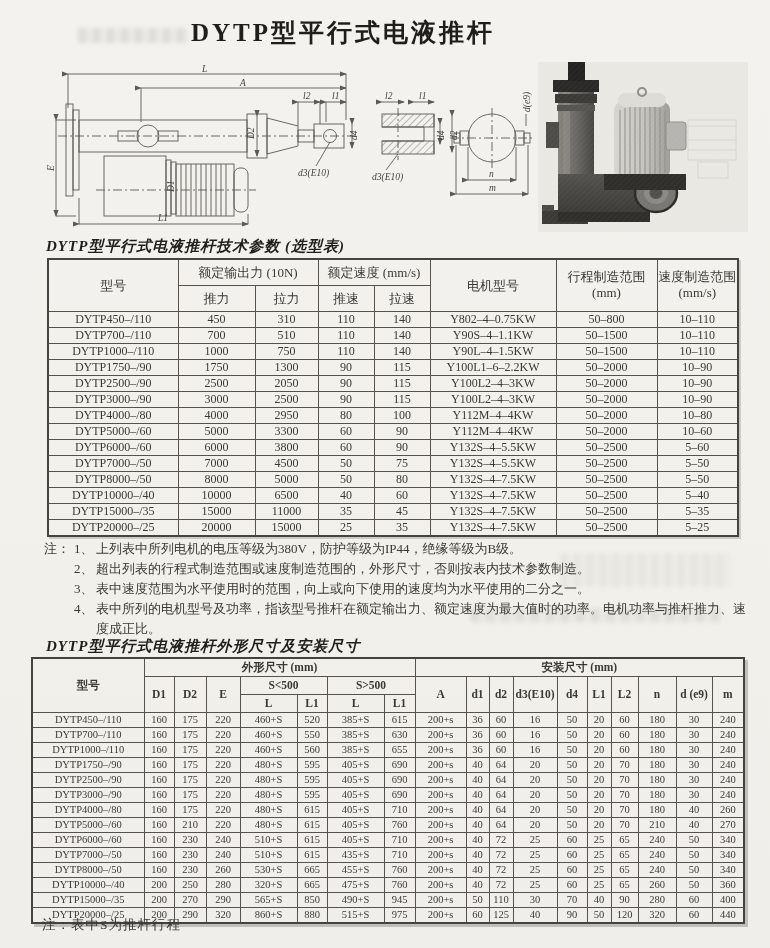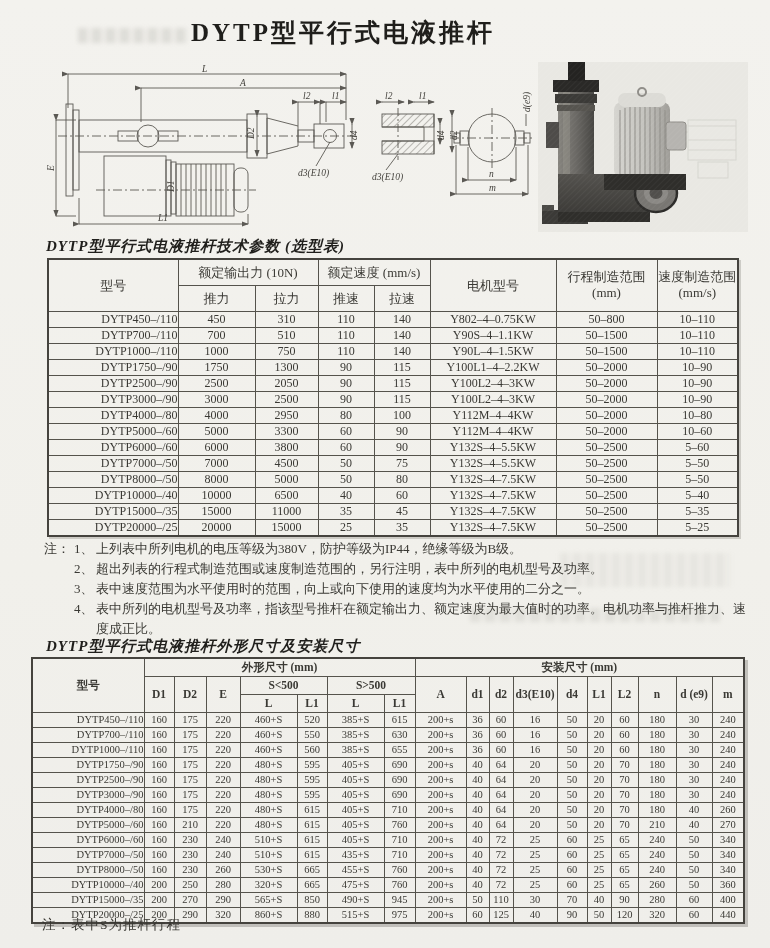--- a/index.html
+++ b/index.html
@@ -41,21 +41,21 @@
     border:2px solid #45433e; box-shadow:2px 2px 0 rgba(110,107,100,.28);
   }
   .t1 thead th { font-size:13px; height:26px; line-height:15px; }
   .t1 tbody td { font-size:12px; height:15px; line-height:15px; }
   .t2 {
     position:absolute; top:657px; left:31px; width:714px;
     border:2px solid #45433e; box-shadow:3px 3px 0 rgba(100,97,90,.33);
   }
   .t2 thead th { font-size:11.5px; height:18px; line-height:13px;font-weight:bold; }
   .t2 tbody td { font-size:10.5px; height:14px; line-height:14px; }
-  .t2 tbody td.model-col, .t1 tbody td.model-col { letter-spacing:0;text-align:right; }
+  .t2 tbody td.model-col, .t1 tbody td.model-col { letter-spacing:0; }
   .hdr-2line span { display:block; line-height:16px; }
   
   .notes { position:absolute; left:44px; top:539px; width:706px; font-size:13px; color:#3a3934; }
   .note-row { display:flex; line-height:20px; }
   .note-label { flex:0 0 30px; }
   .note-spacer { flex:0 0 30px; }
   .note-num { flex:0 0 22px; }
   .note-text { flex:1 1 auto; white-space:normal; }
   .bottom-note { position:absolute; left:42px; top:916px; font-size:13.5px; color:#383732; display:flex; }
   .bottom-note span { letter-spacing:1px; }
@@ -338,21 +338,21 @@
         <td>Y90L–4–1.5KW</td>
         <td>50–1500</td>
         <td>10–110</td>
       </tr>
       <tr>
         <td class="model-col">DYTP1750–/90</td>
         <td>1750</td>
         <td>1300</td>
         <td>90</td>
         <td>115</td>
-        <td>Y100L1–4–2.2KW</td>
+        <td>Y100L1–6–2.2KW</td>
         <td>50–2000</td>
         <td>10–90</td>
       </tr>
       <tr>
         <td class="model-col">DYTP2500–/90</td>
         <td>2500</td>
         <td>2050</td>
         <td>90</td>
         <td>115</td>
         <td>Y100L2–4–3KW</td>
@@ -454,21 +454,21 @@
 
 <div class="notes">
   <div class="note-row">
     <span class="note-label">注：</span>
     <span class="note-num">1、</span>
     <span class="note-text">上列表中所列电机的电压等级为380V，防护等级为IP44，绝缘等级为B级。</span>
   </div>
   <div class="note-row">
     <span class="note-spacer"></span>
     <span class="note-num">2、</span>
-    <span class="note-text">超出列表的行程式制造范围或速度制造范围的，另行注明，表中所列的电机型号及功率。</span>
+    <span class="note-text">超出列表的行程式制造范围或速度制造范围的，外形尺寸，否则按表内技术参数制造。</span>
   </div>
   <div class="note-row">
     <span class="note-spacer"></span>
     <span class="note-num">3、</span>
     <span class="note-text">表中速度范围为水平使用时的范围，向上或向下使用的速度均为水平使用的二分之一。</span>
   </div>
   <div class="note-row">
     <span class="note-spacer"></span>
     <span class="note-num">4、</span>
     <span class="note-text">表中所列的电机型号及功率，指该型号推杆在额定输出力、额定速度为最大值时的功率。电机功率与推杆推力、速度成正比。</span>

